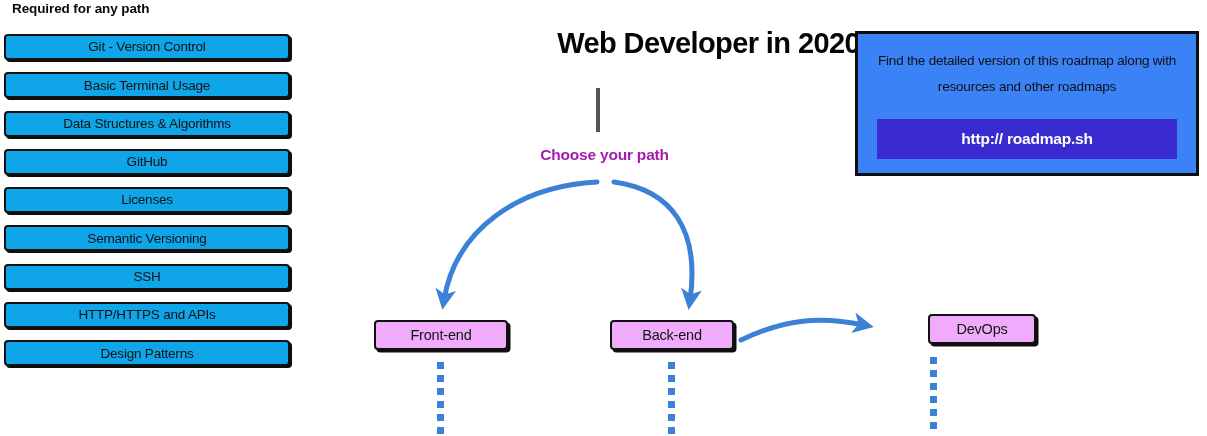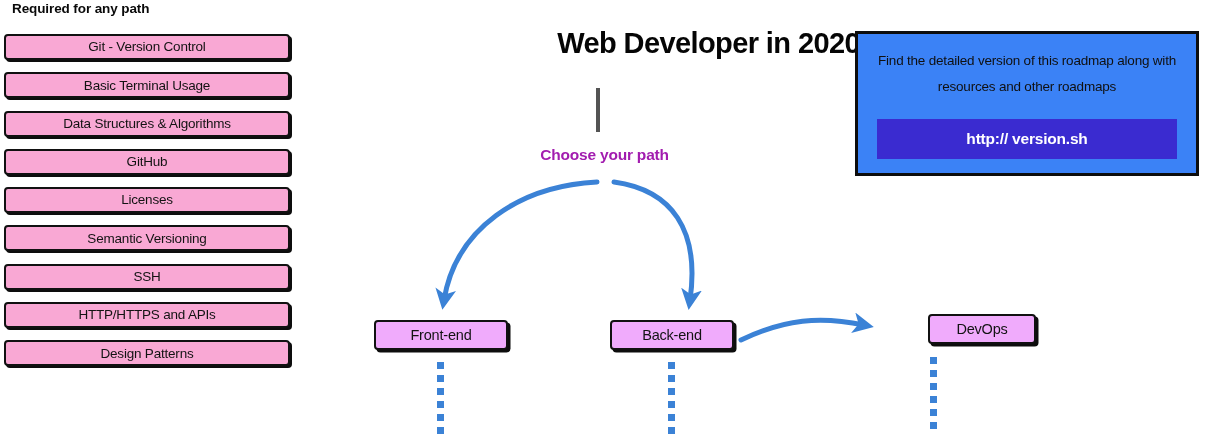--- a/index.html
+++ b/index.html
@@ -40,21 +40,21 @@
     position: absolute;
     left: 0px;
     top: 34px;
     width: 288px;
   }
   .topic-box {
     position: relative;
     width: 286px;
     height: 26px;
     margin-bottom: 12.3px;
-    background: #f9a8d4;
+    background: #0ea5e9;
     border: 2.5px solid #111111;
     border-radius: 4px;
     box-shadow: 2px 2px 0 #0d0d0d;
     display: flex;
     align-items: center;
     justify-content: center;
   }
   .topic-label {
     font-size: 13.5px;
     font-weight: 500;
@@ -303,15 +303,15 @@
   <span></span>
   <span></span>
   <span></span>
   <span></span>
 </div>
 
 <div id="info-card">
   <div id="info-card-text">Find the detailed version of this roadmap along with resources and other roadmaps</div>
 
   <div id="info-card-link-button">
-    <span id="info-card-link-label">http:// version.sh</span>
+    <span id="info-card-link-label">http:// roadmap.sh</span>
   </div>
 </div>
 
 </body></html>

